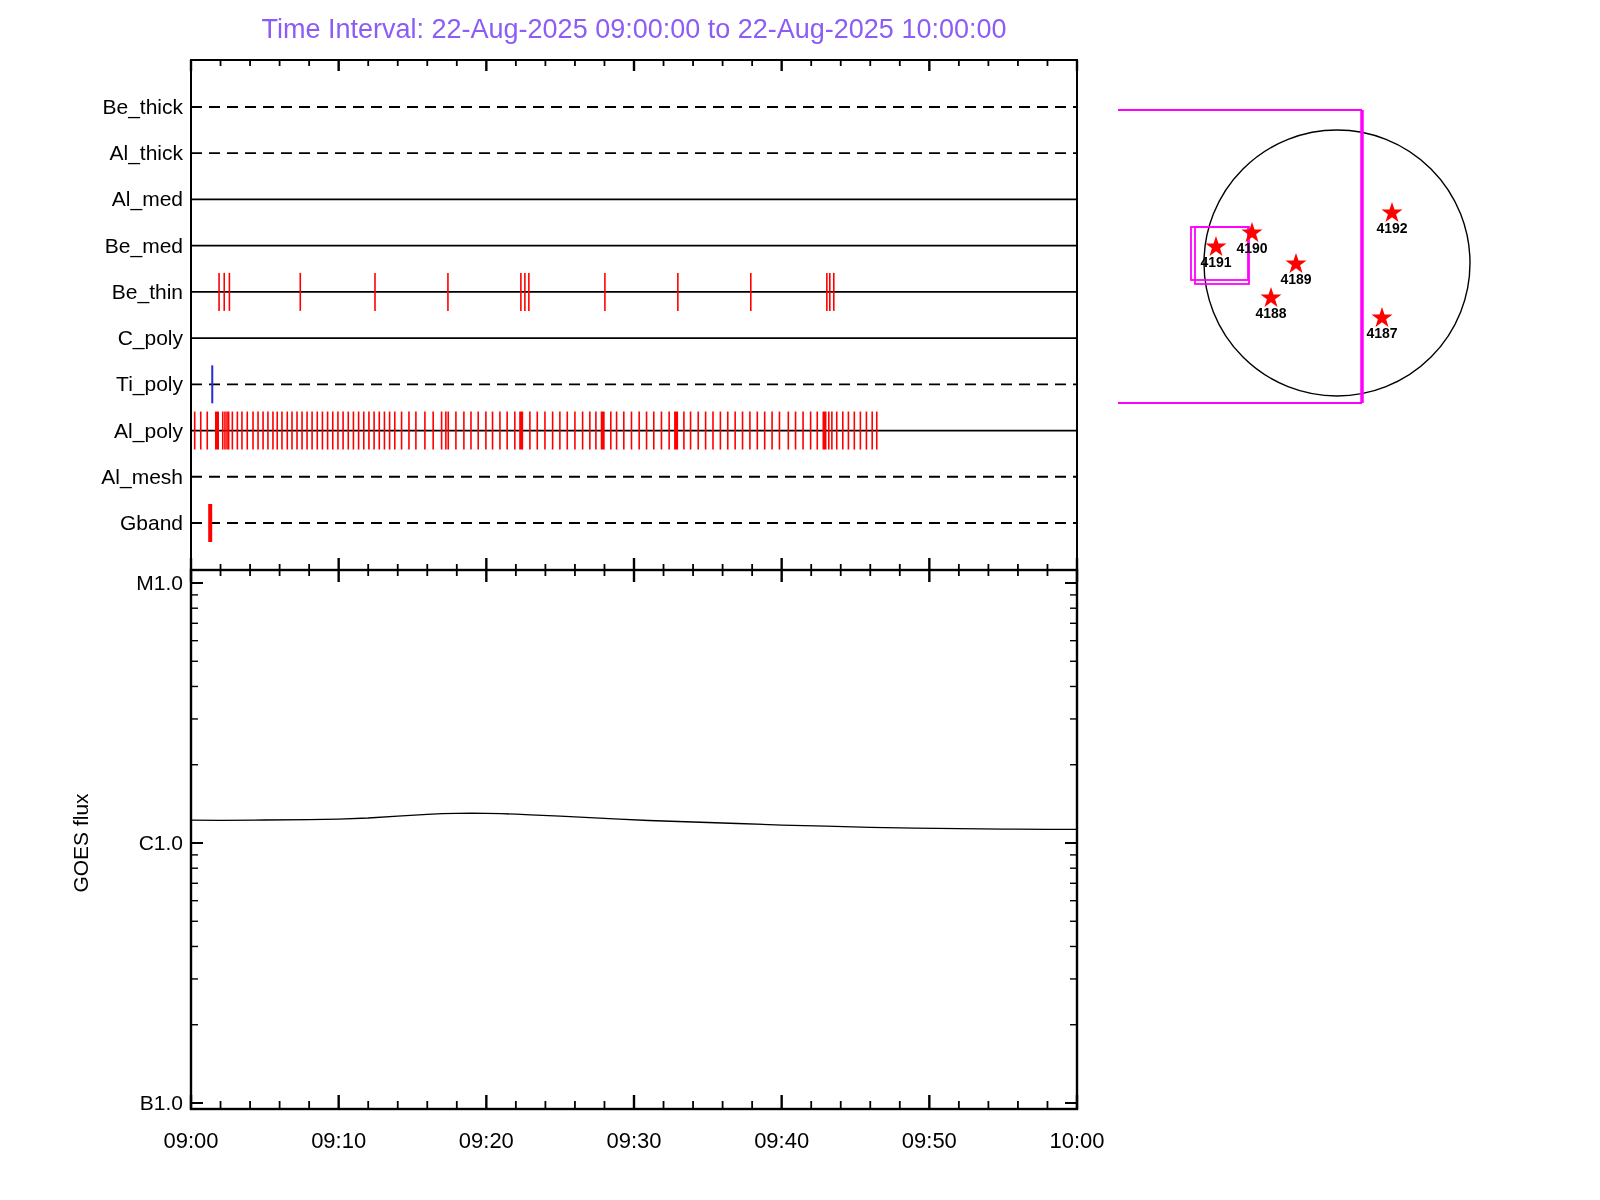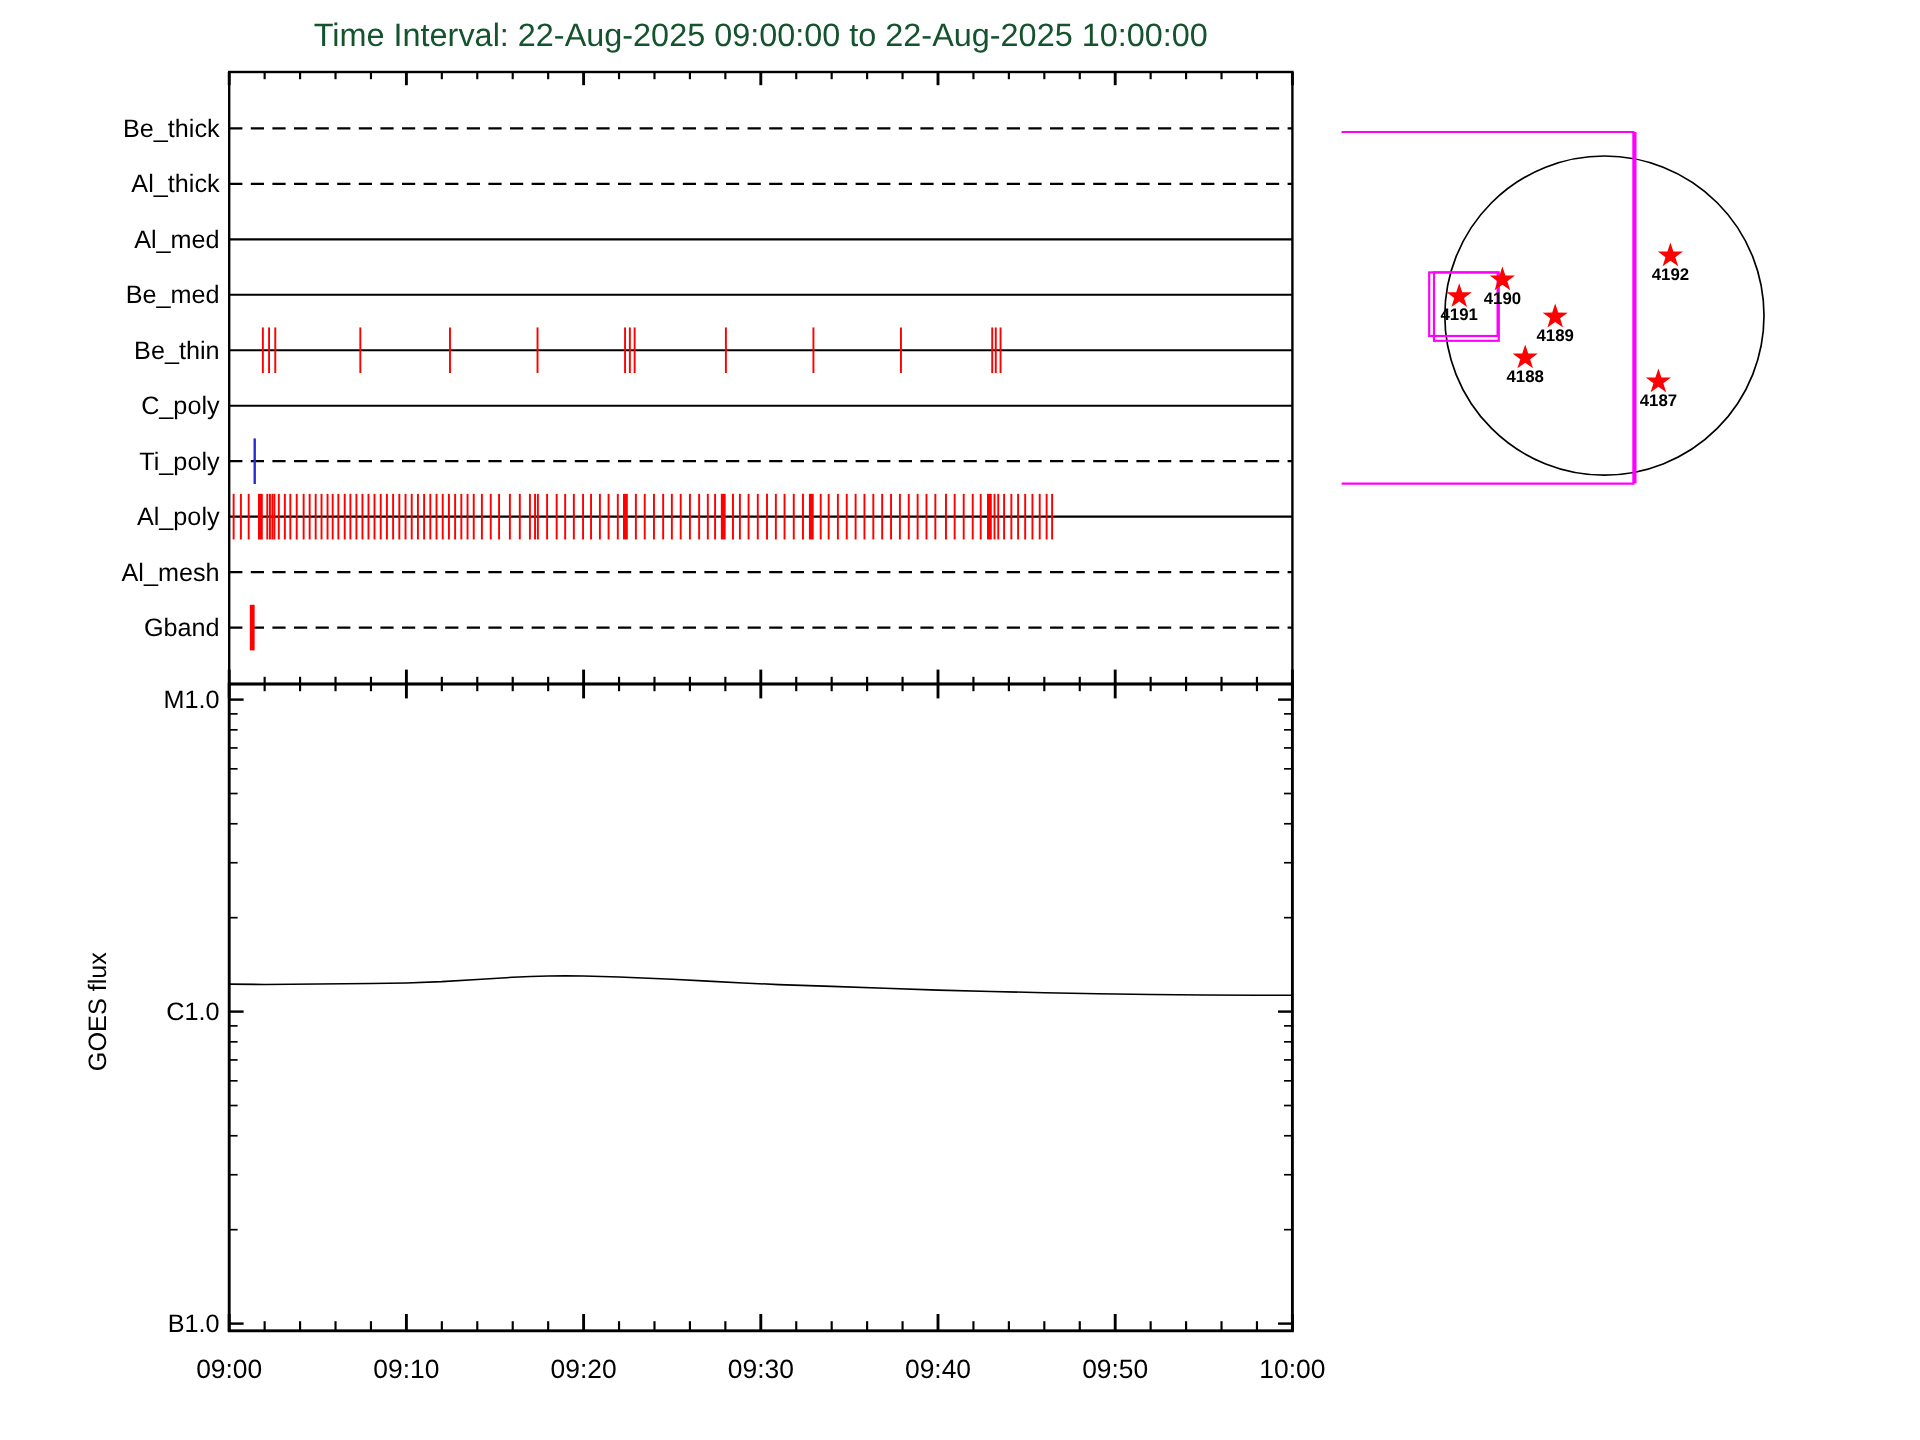--- a/index.html
+++ b/index.html
@@ -1,19 +1,19 @@
 <!DOCTYPE html>
 <html><head>
 <meta charset="utf-8">
 <style>
   html,body{margin:0;padding:0;background:#ffffff;}
   .canvas{position:relative;width:1600px;height:1200px;background:#ffffff;overflow:hidden;
           font-family:"Liberation Sans", sans-serif;}
   .title{position:absolute;left:191px;top:14px;width:886px;text-align:center;
-         font-size:27px;color:#14532d;white-space:nowrap;}
+         font-size:27px;color:#8b5cf6;white-space:nowrap;}
   svg{position:absolute;left:0;top:0;}
 </style>
 </head>
 <body>
 
 <div class="canvas">
   <div class="title">Time Interval: 22-Aug-2025 09:00:00 to 22-Aug-2025 10:00:00</div>
   <svg id="plot-svg" width="1600" height="1200" viewBox="0 0 1600 1200">
       <rect x="191" y="60" width="886" height="510" fill="none" stroke="#000000" stroke-width="2"></rect>
       <rect x="191" y="570" width="886" height="539" fill="none" stroke="#000000" stroke-width="2.4"></rect>

